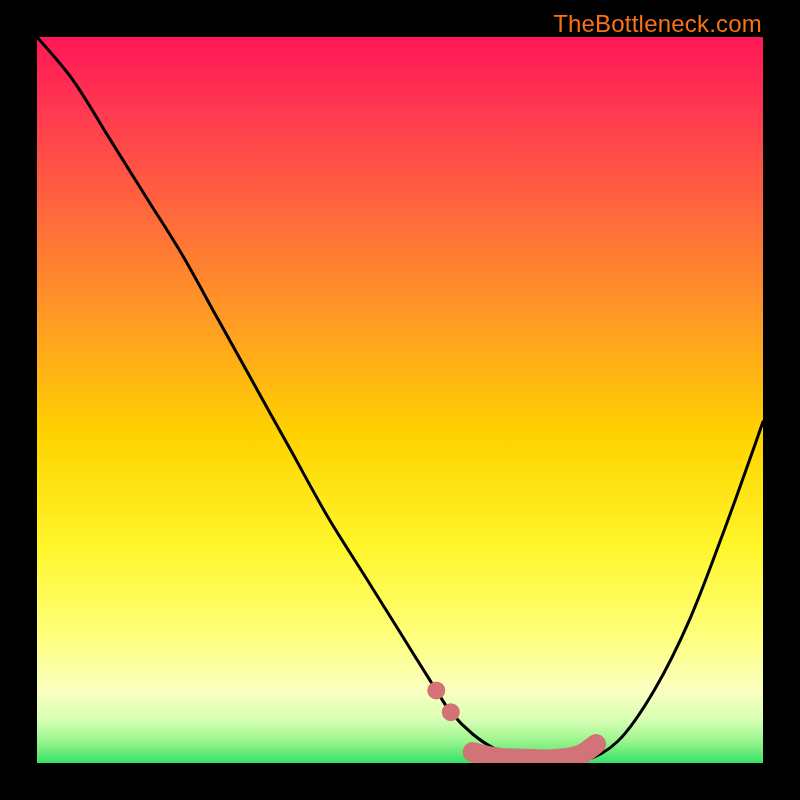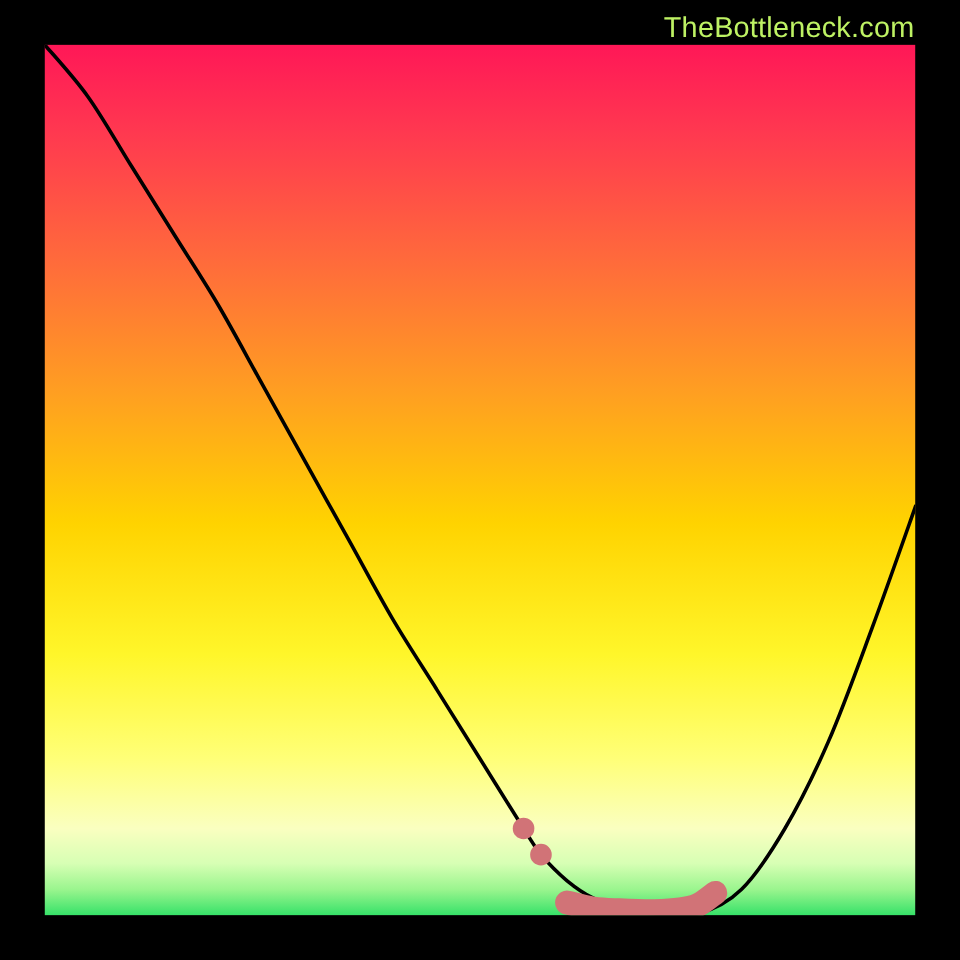--- a/index.html
+++ b/index.html
@@ -23,21 +23,21 @@
     left: 37px;
     top: 37px;
     width: 726px;
     height: 726px;
     overflow: hidden;
   }
   .attribution {
     position: absolute;
     right: 38px;
     top: 10px;
-    color: #bef264;
+    color: #f97316;
     font-size: 24px;
     font-weight: 400;
     letter-spacing: 0.2px;
     margin-left: 25px;
   }
 </style>
 </head>
 <body>
 
 <div class="stack">

